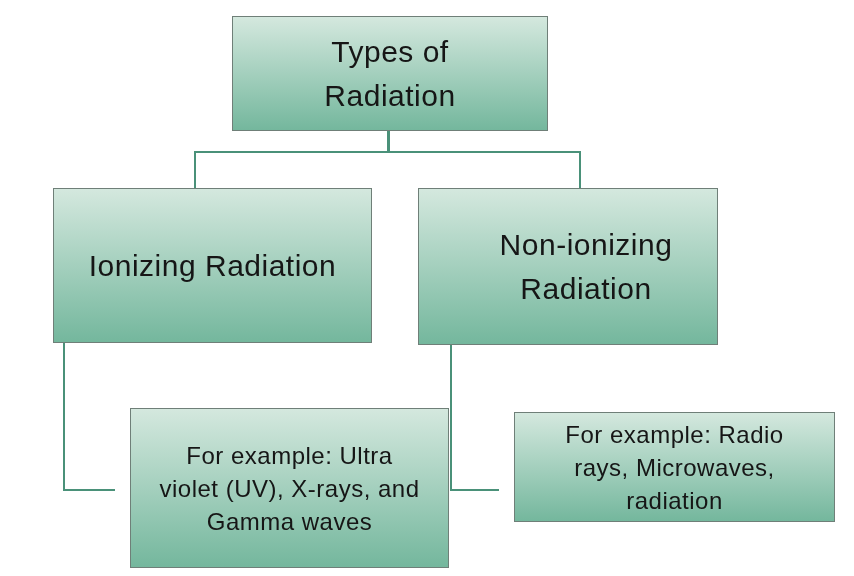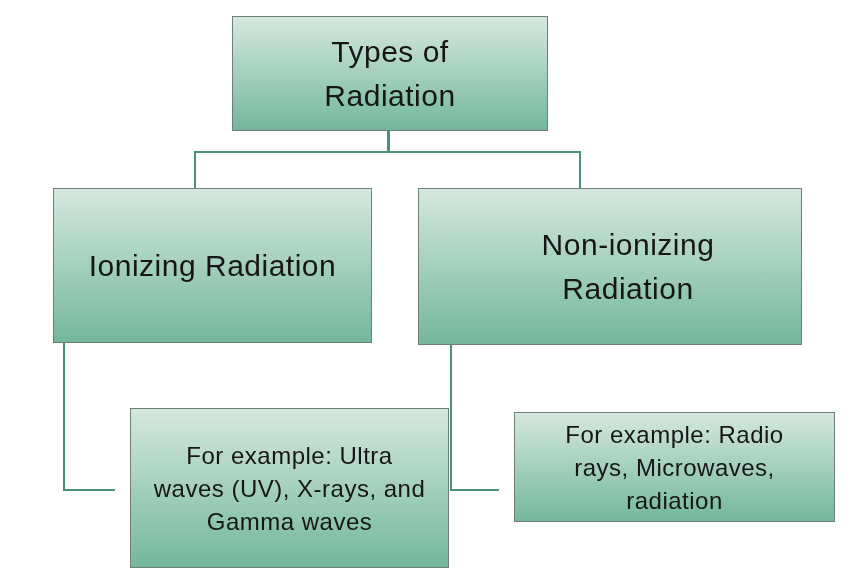--- a/index.html
+++ b/index.html
@@ -63,31 +63,31 @@
       <span class="line">Radiation</span>
     </div>
   </div>
 
   <div class="box box-main" style="left:33px; top:188px; width:319px; height:155px;margin-left:20px;">
     <div class="box-label">
       <span class="line">Ionizing Radiation</span>
     </div>
   </div>
 
-  <div class="box box-main" style="left:418px; top:188px; width:384px; height:157px;padding-left:36px;">
+  <div class="box box-main" style="left:418px; top:188px; width:300px; height:157px;padding-left:36px;">
     <div class="box-label">
       <span class="line">Non-ionizing</span>
       <span class="line">Radiation</span>
     </div>
   </div>
 
   <div class="box box-example" style="left:114px; top:408px; width:319px; height:160px;">
     <div class="box-label">
       <span class="line">For example: Ultra</span>
-      <span class="line">waves (UV), X-rays, and</span>
+      <span class="line">violet (UV), X-rays, and</span>
       <span class="line">Gamma waves</span>
     </div>
   </div>
 
   <div class="box box-example" style="left:498px; top:412px; width:321px; height:110px;text-align:center;">
     <div class="box-label">
       <span class="line">For example: Radio</span>
       <span class="line">rays, Microwaves,</span>
       <span class="line">radiation</span>
     </div>

